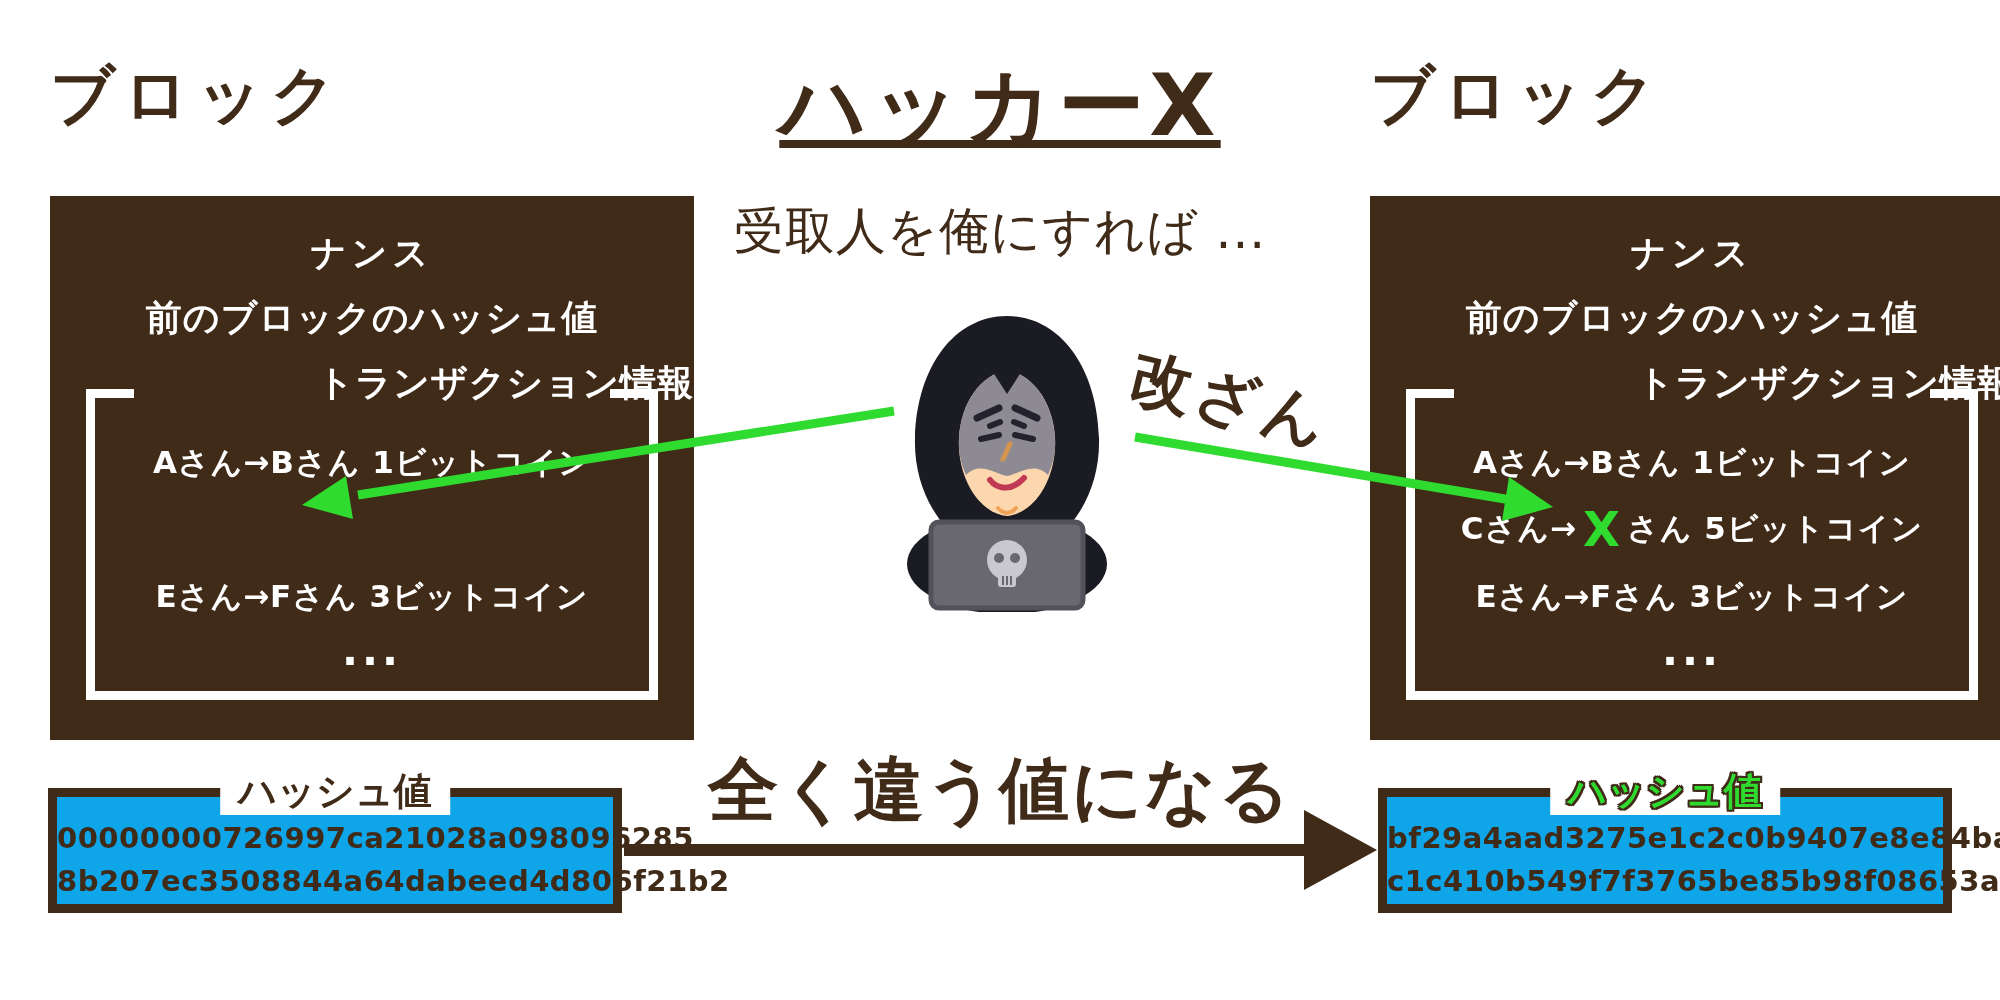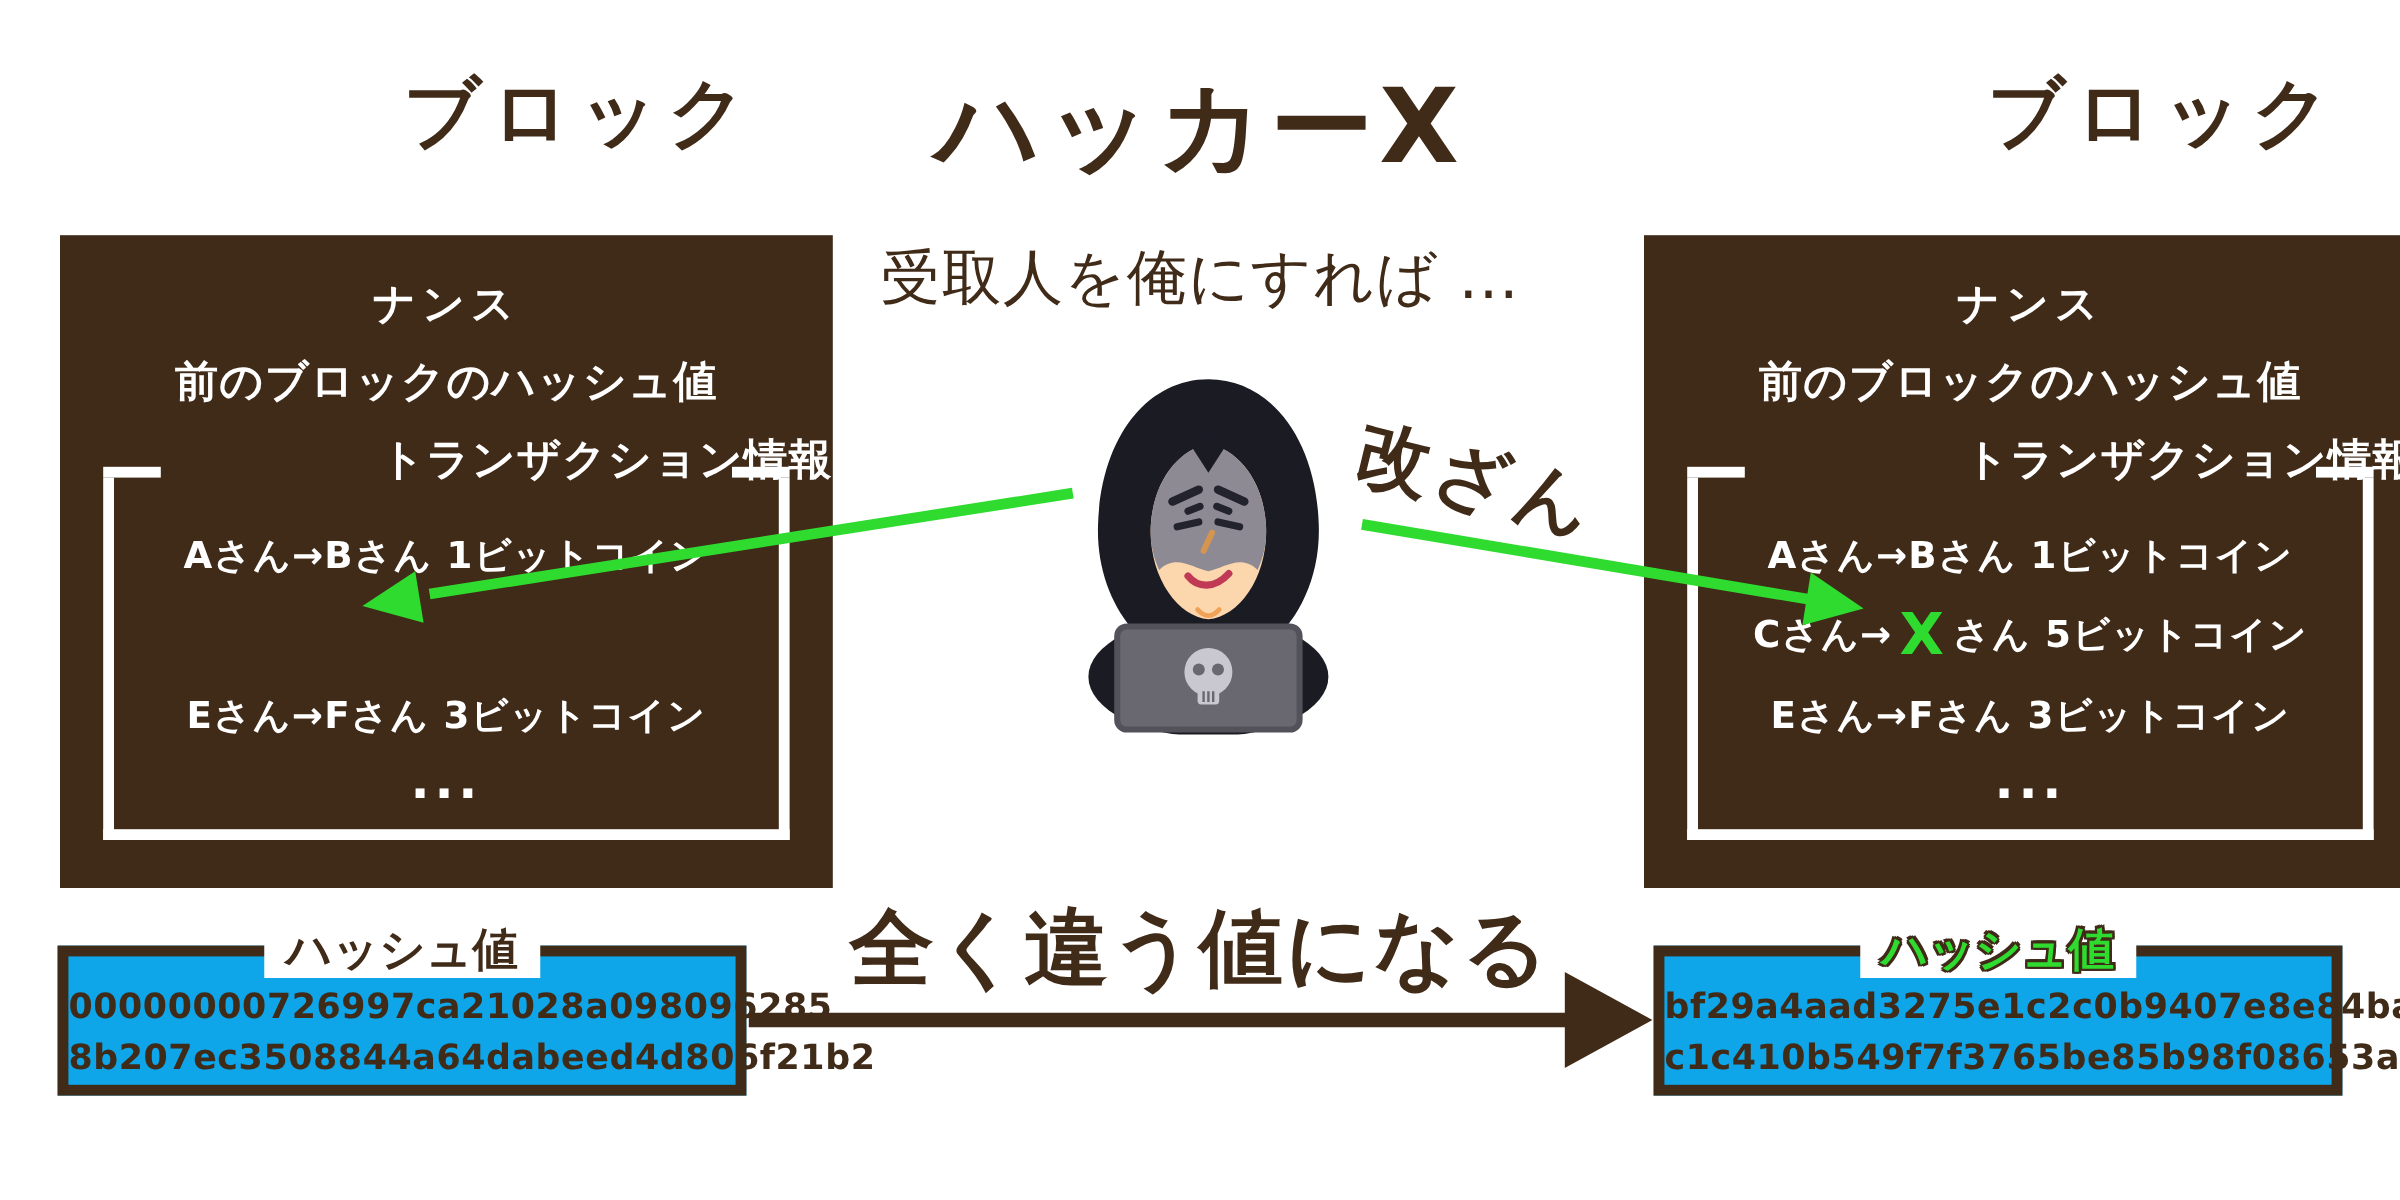--- a/index.html
+++ b/index.html
@@ -3,27 +3,27 @@
 <meta charset="utf-8">
 <style>
   html,body{margin:0;padding:0;background:#ffffff;}
   .canvas{
     position:relative; width:2000px; height:1000px; background:#ffffff;
     font-family:"DejaVu Sans","Liberation Sans",sans-serif;
     color:#402a18; overflow:hidden;
   }
   
   .block-title{
-    position:absolute; top:60px; width:580px; text-align:right;
+    position:absolute; top:60px; width:580px; text-align:left;
     font-size:64px; font-weight:800; letter-spacing:8px; line-height:1.1;
   }
   #title-left{left:50px;} #title-right{left:1370px;}
   .hacker-title{
     position:absolute; left:700px; top:48px; width:600px; text-align:center;
-    font-size:86px; font-weight:800; letter-spacing:5px;
+    font-size:86px; font-weight:800; letter-spacing:5px;text-decoration:underline;
   }
   .hacker-speech{
     position:absolute; left:620px; top:198px; width:760px; text-align:center;
     font-size:50px; font-weight:400; letter-spacing:1px;
   }
   .tamper-label{
     position:absolute; left:1142px; top:334px; font-size:62px; font-weight:800;
     letter-spacing:5px; transform:rotate(14deg); transform-origin:0 0; white-space:nowrap;
   }
   

